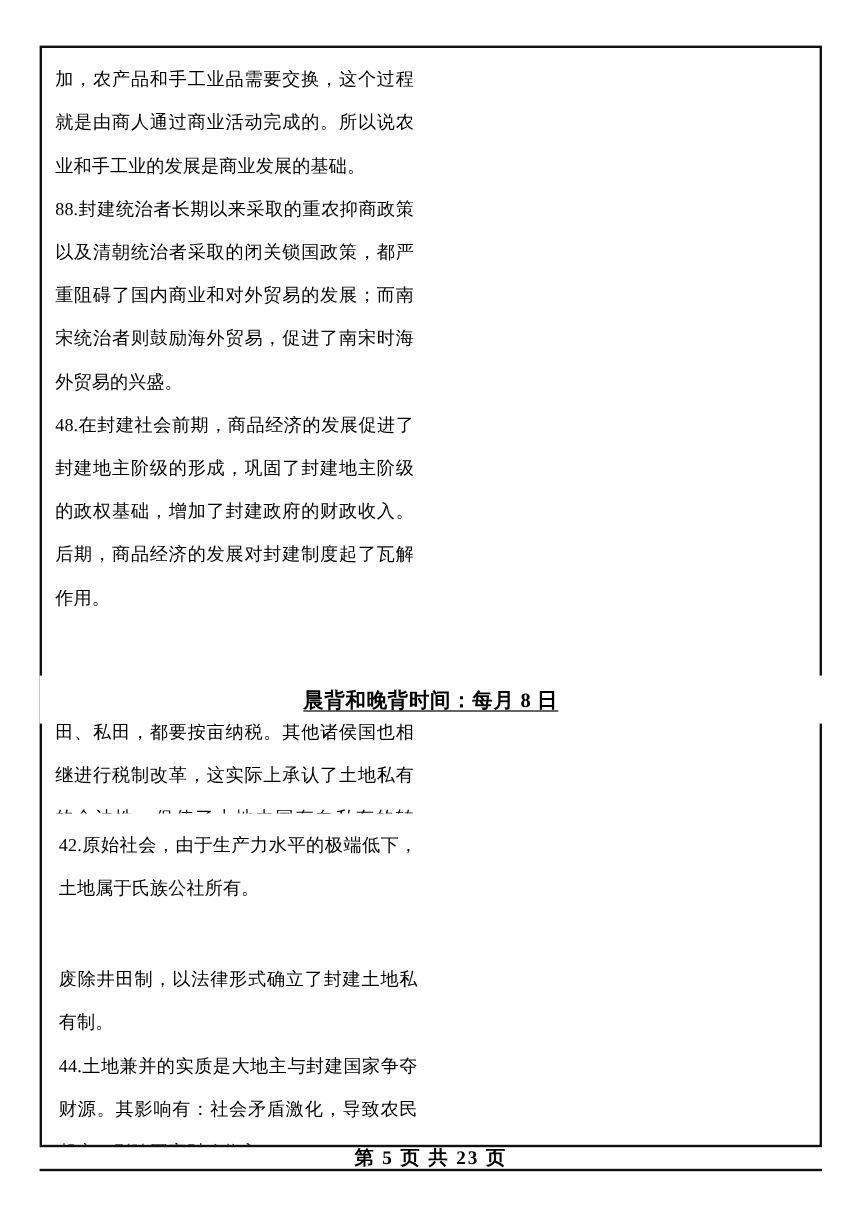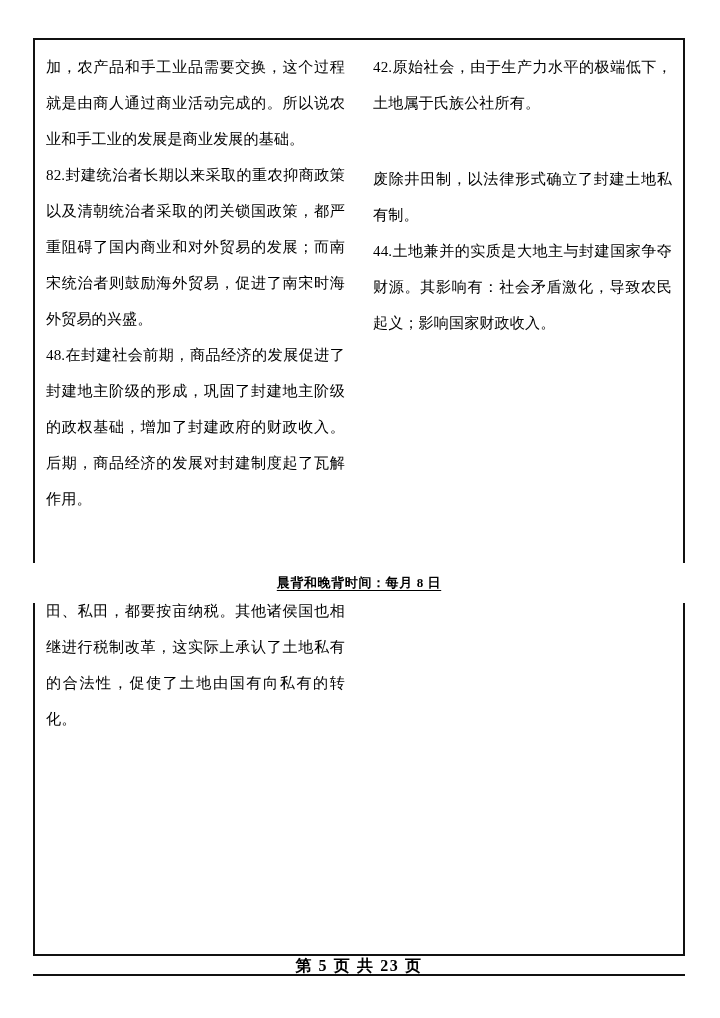--- a/index.html
+++ b/index.html
@@ -30,21 +30,21 @@
     top: 38px;
     width: 652px;
     height: 918px;
     border: 2.5px solid #111111;
     box-sizing: border-box;
     overflow: hidden;
   }
 
   .columns {
     display: flex;
-    flex-direction: row;
+    flex-direction: column;
     width: 100%;
     height: 100%;
     box-sizing: border-box;
   }
 
   .column {
     box-sizing: border-box;
     width: 50%;
     padding: 9px 11px 0 11px;
     overflow: hidden;
@@ -74,21 +74,21 @@
     top: 563px;
     width: 652px;
     height: 40px;
     display: flex;
     align-items: center;
     justify-content: center;
     background: #ffffff;
     box-sizing: border-box;
   }
   .banner-text {
-    font-size: 13px;
+    font-size: 17px;
     font-weight: bold;
     text-decoration: underline;
     text-underline-offset: 3px;
     letter-spacing: 0.6px;
     white-space: nowrap;
   }
 
   
   .footer {
     position: absolute;
@@ -120,21 +120,21 @@
 </head>
 <body>
 
 <div class="page">
 
   <div class="content-frame">
     <div class="columns">
 
       <div class="column left">
         <p class="para">加，农产品和手工业品需要交换，这个过程就是由商人通过商业活动完成的。所以说农业和手工业的发展是商业发展的基础。</p>
-        <p class="para">82.封建统治者长期以来采取的重农抑商政策以及清朝统治者采取的闭关锁国政策，都严重阻碍了国内商业和对外贸易的发展；而南宋统治者则鼓励海外贸易，促进了南宋时海外贸易的兴盛。</p>
+        <p class="para">88.封建统治者长期以来采取的重农抑商政策以及清朝统治者采取的闭关锁国政策，都严重阻碍了国内商业和对外贸易的发展；而南宋统治者则鼓励海外贸易，促进了南宋时海外贸易的兴盛。</p>
         <p class="para">48.在封建社会前期，商品经济的发展促进了封建地主阶级的形成，巩固了封建地主阶级的政权基础，增加了封建政府的财政收入。后期，商品经济的发展对封建制度起了瓦解作用。</p>
         <div style="height:40px"></div>
         <p class="para">53.公元前 594 年，鲁国首先规定：不论公田、私田，都要按亩纳税。其他诸侯国也相继进行税制改革，这实际上承认了土地私有的合法性，促使了土地由国有向私有的转化。</p>
       </div>
 
       <div class="column right">
         <p class="para">42.原始社会，由于生产力水平的极端低下，土地属于氏族公社所有。</p>
         <div style="height:40px"></div>
         <p class="para">废除井田制，以法律形式确立了封建土地私有制。</p>
         <p class="para">44.土地兼并的实质是大地主与封建国家争夺财源。其影响有：社会矛盾激化，导致农民起义；影响国家财政收入。</p>

